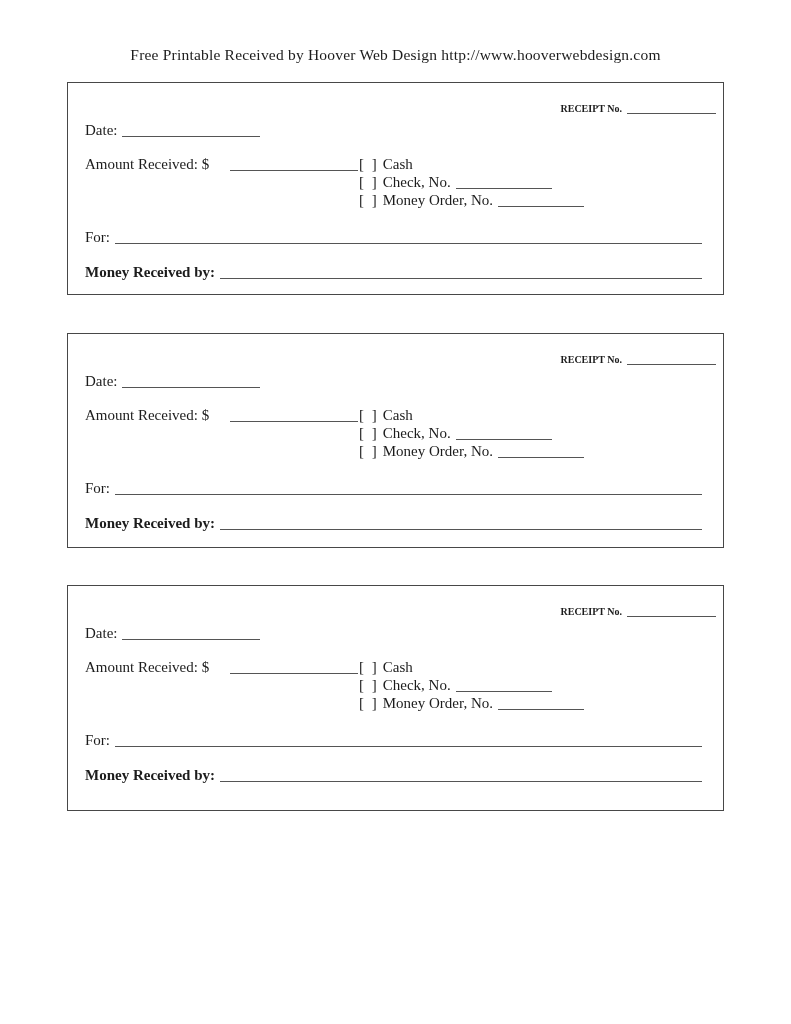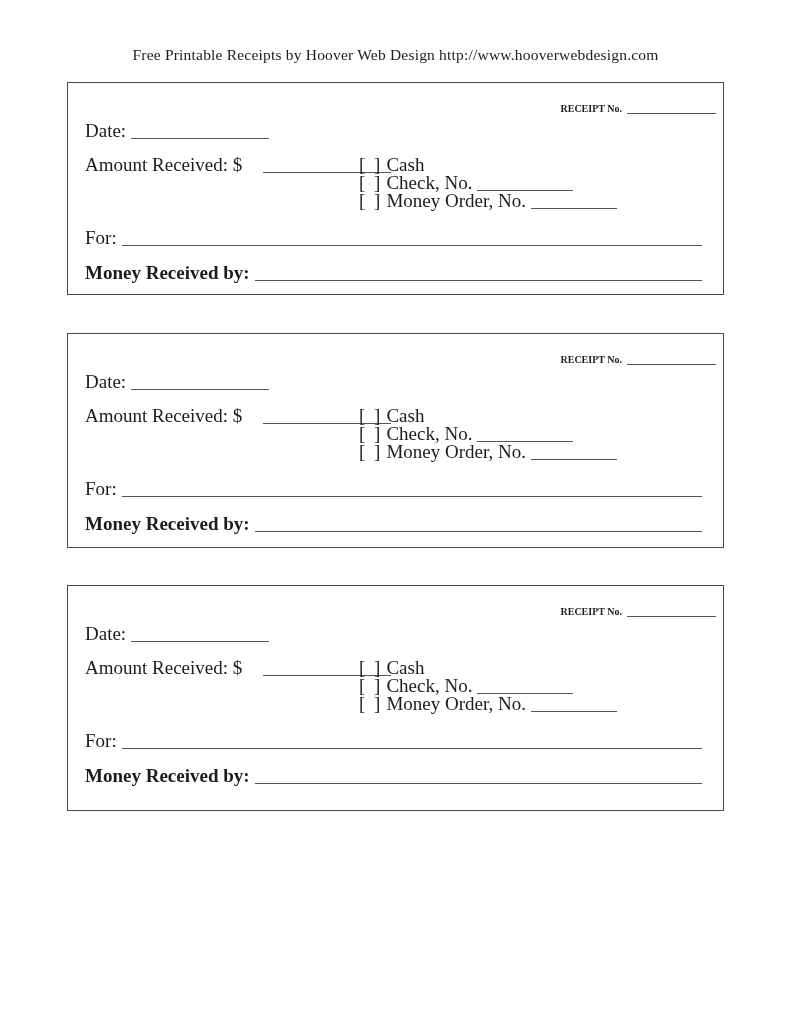--- a/index.html
+++ b/index.html
@@ -35,21 +35,21 @@
     background: #ffffff;
   }
   #receipt-1 { top: 82px;  height: 213px; }
   #receipt-2 { top: 333px; height: 215px; }
   #receipt-3 { top: 585px; height: 226px; }
 
   .row {
     position: absolute;
     display: flex;
     align-items: baseline;
-    font-size: 19px;
+    font-size: 15px;
     line-height: 19px;
     white-space: nowrap;
   }
   .receipt-no {
     top: 16px;
     right: 7px;
     font-weight: bold;
     font-size: 10px;
   }
   .date-row   { left: 17px; top: 38px; }
@@ -79,21 +79,21 @@
     white-space: pre;
     letter-spacing: 2px;
     margin-right: 4px;
   }
 </style>
 </head>
 <body>
 
 <div class="page">
 
-  <div class="header">Free Printable Receipts by Hoover Web Design http://www.hooverwebdesign.com</div>
+  <div class="header">Free Printable Received by Hoover Web Design http://www.hooverwebdesign.com</div>
 
   <section class="receipt" id="receipt-1">
     <div class="row receipt-no">
       <span>RECEIPT No.</span>
       <span class="line w-rcpt"></span>
     </div>
     <div class="row date-row">
       <span>Date:</span>
       <span class="line w-date"></span>
     </div>

